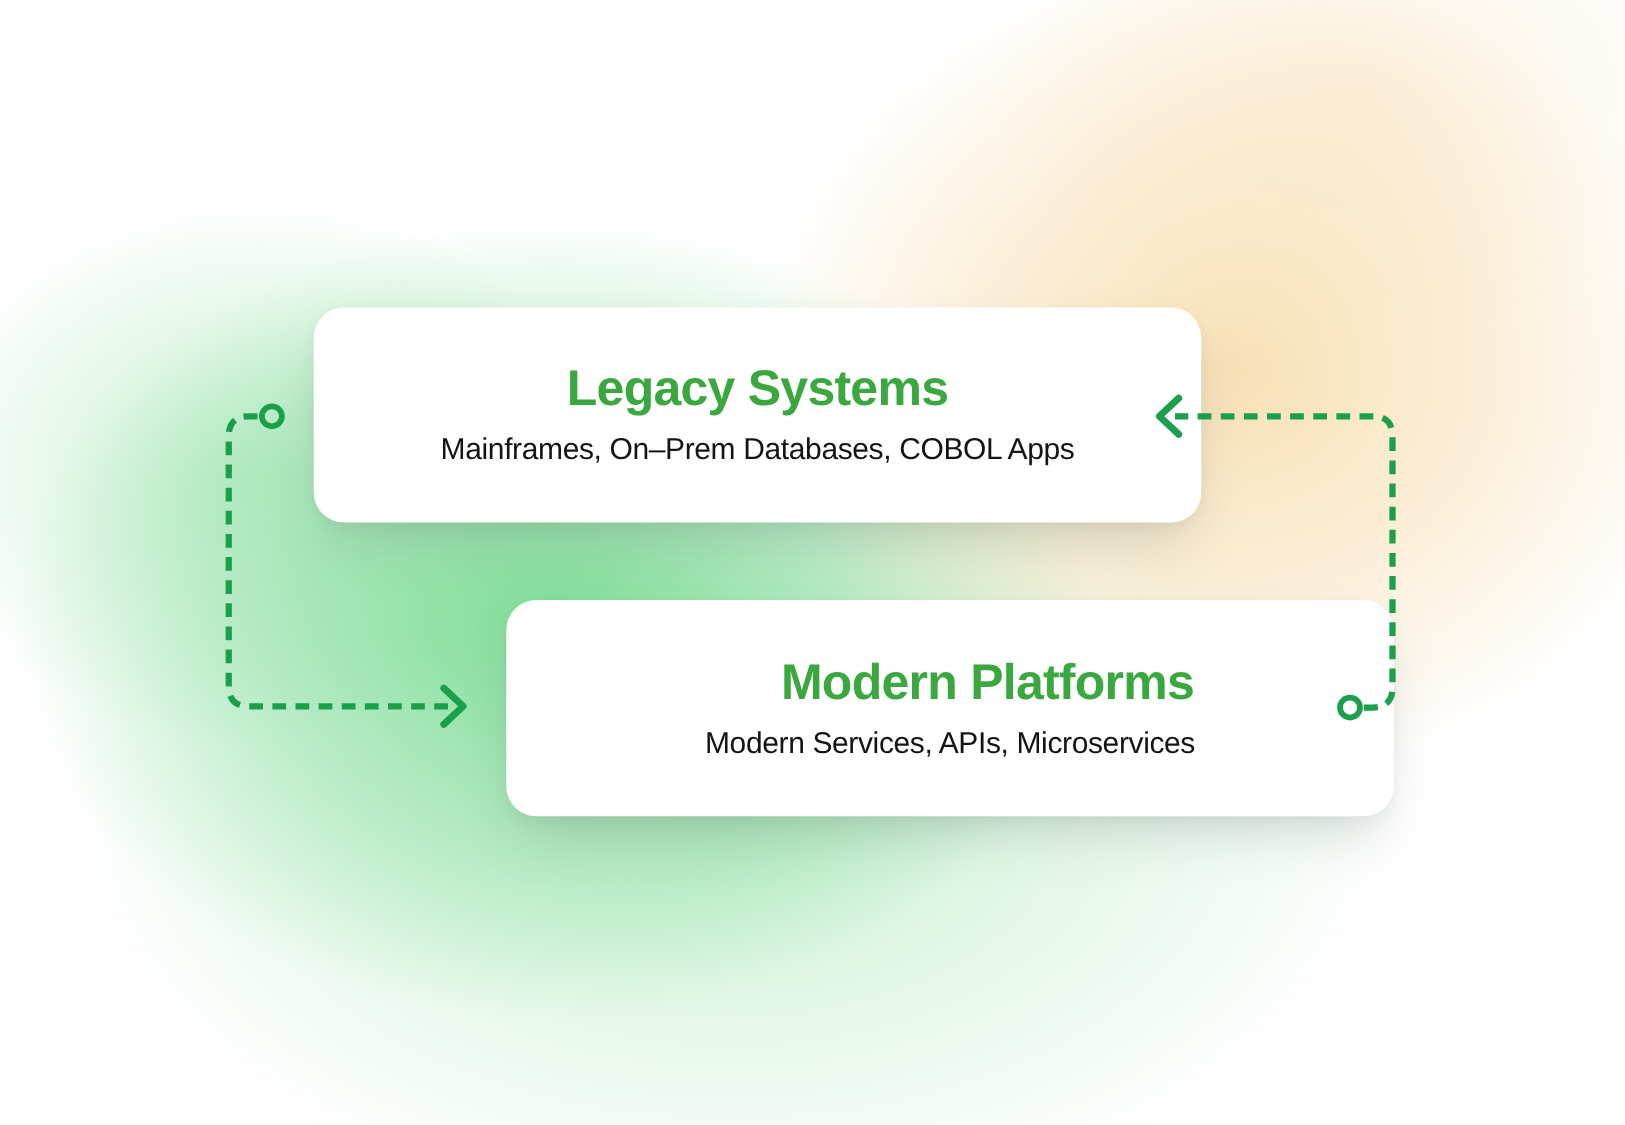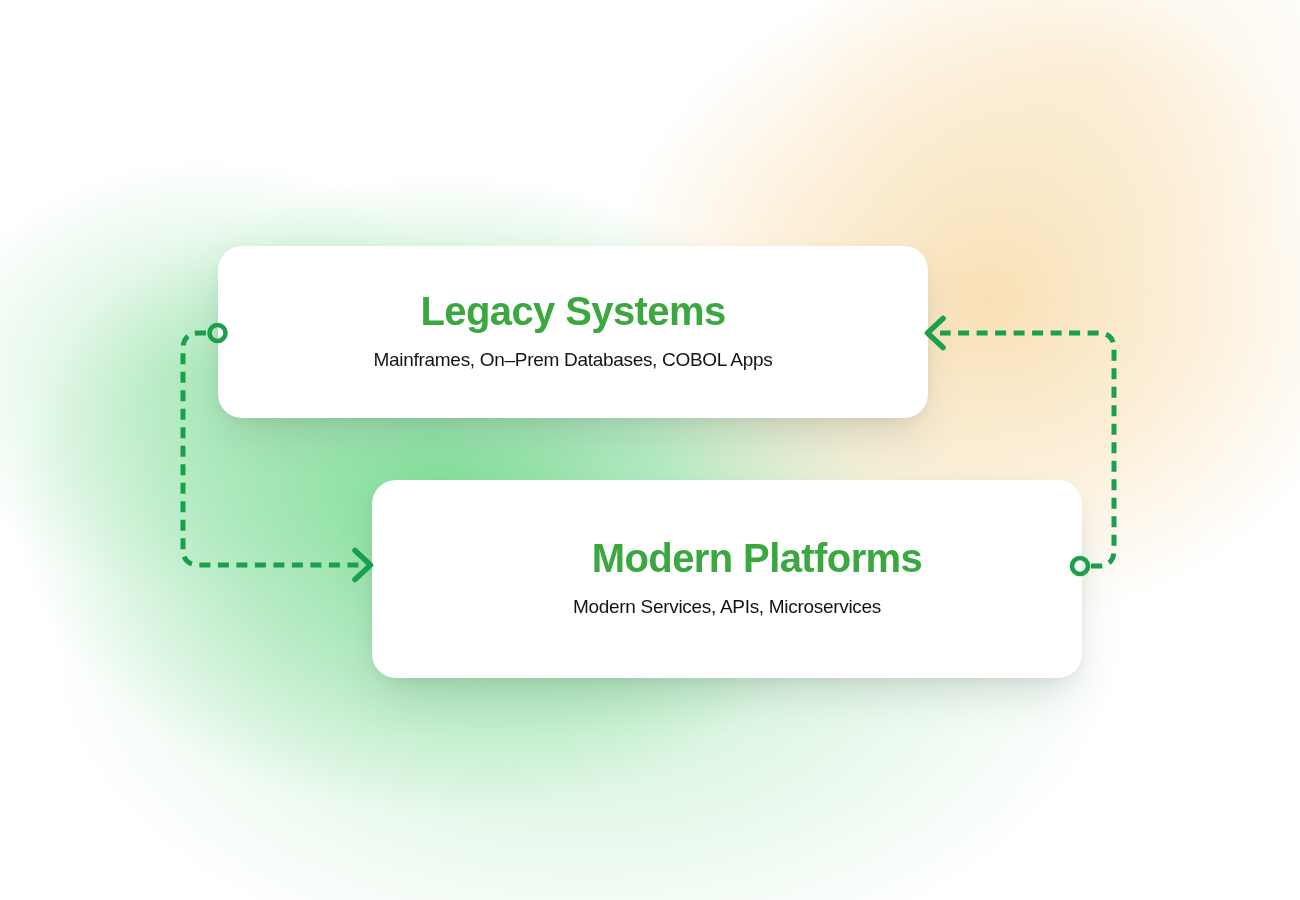--- a/index.html
+++ b/index.html
@@ -31,33 +31,34 @@
     width: 710px;
     background: var(--card-bg);
     border-radius: 24px;
     box-shadow: 0 22px 44px -12px rgba(96, 118, 106, 0.28), 0 4px 12px rgba(0,0,0,0.04);
     display: flex;
     flex-direction: column;
     justify-content: center;
     align-items: center;
     text-align: center;
     gap: 12px;
+    margin-left: 33px;
   }
   .card--legacy { left: 218px; top: 246px; height: 172px; }
-  .card--modern { left: 372px; top: 480px; height: 198px; }
+  .card--modern { left: 372px; top: 480px; height: 173px; }
   .card-title {
     font-size: 40px;
     line-height: 44px;
     font-weight: 700;
     letter-spacing: -0.6px;
     color: var(--title-green);
   }
   .card--modern .card-title { transform: translateX(30px); }
   .card-subtitle {
-    font-size: 19px;
+    font-size: 24px;
     line-height: 30px;
     font-weight: 400;
     letter-spacing: -0.3px;
     color: var(--body-text);
   }
   svg.connector-layer {
     position: absolute;
     left: 0; top: 0;
     width: 1300px; height: 900px;
     pointer-events: none;

